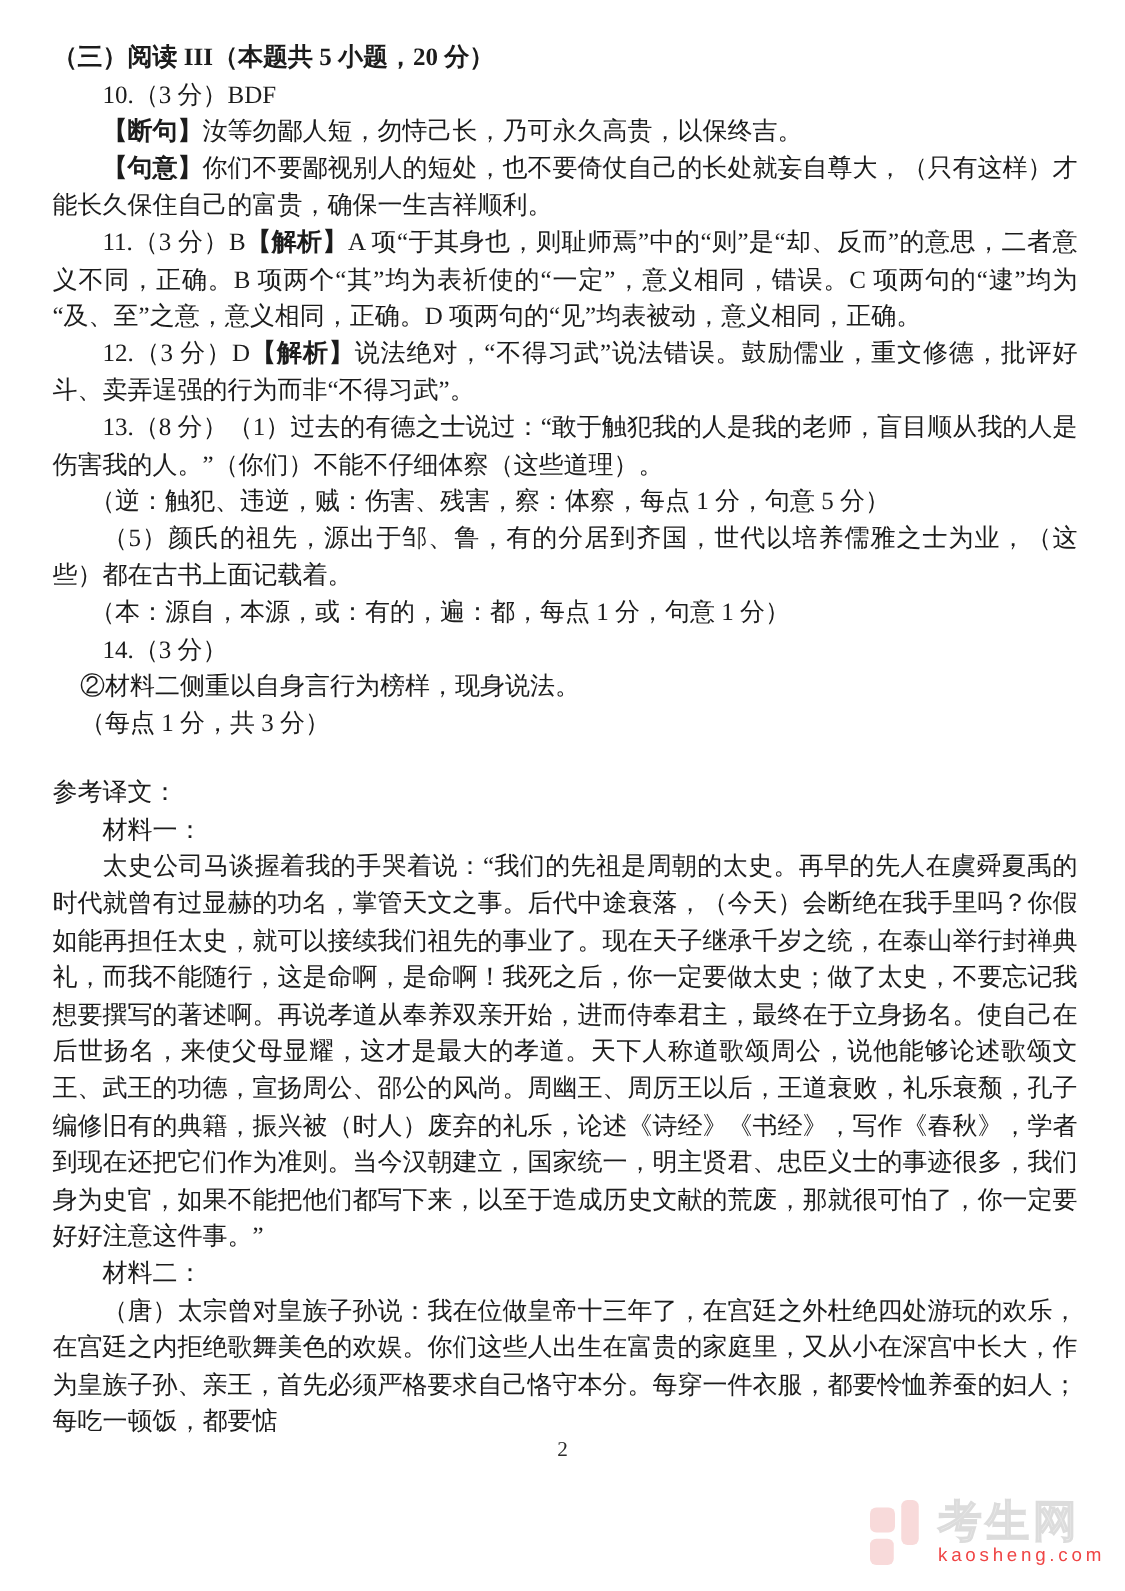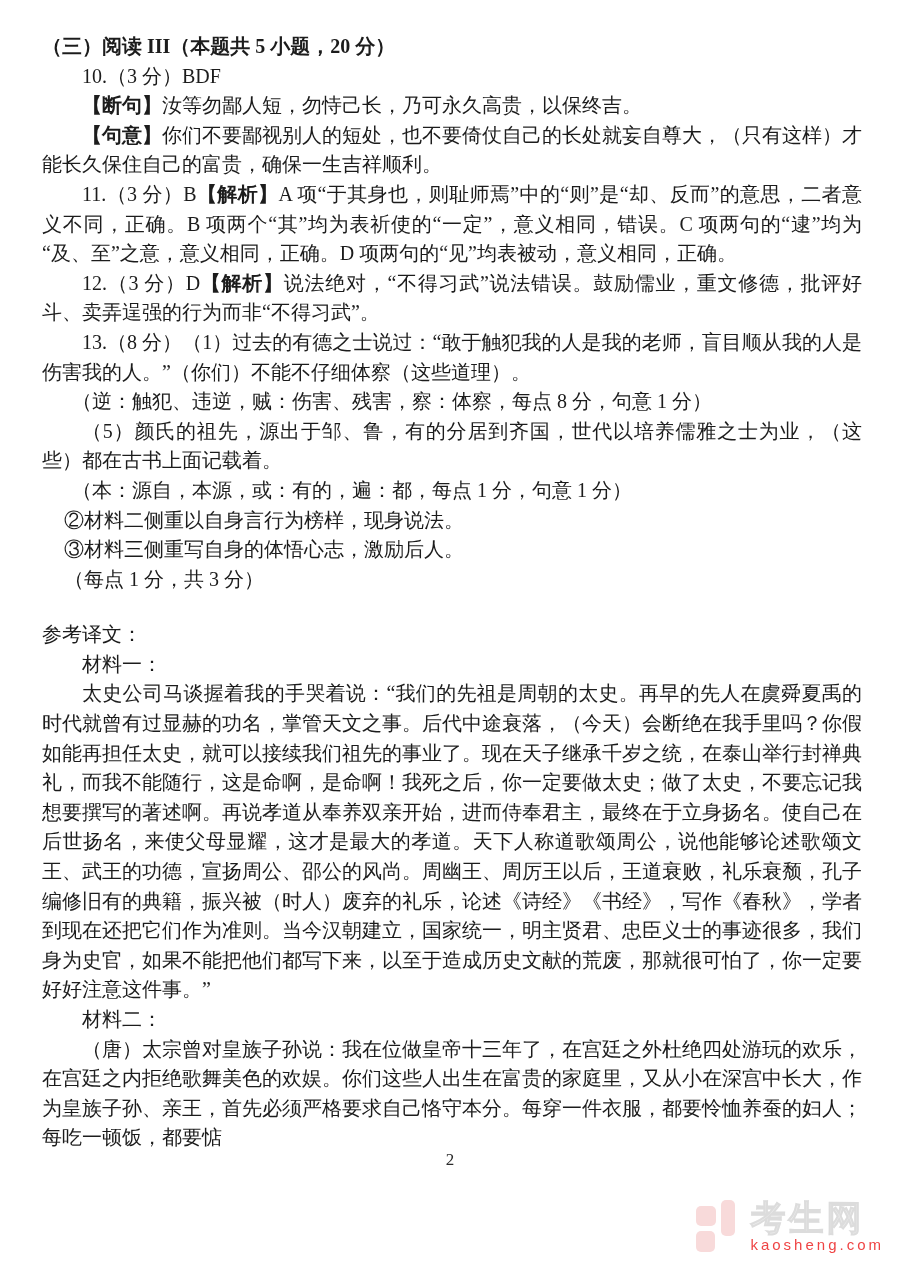--- a/index.html
+++ b/index.html
@@ -81,26 +81,26 @@
 
   <p class="ln ind2"><span class="lbl">【断句】</span><span>汝等勿鄙人短，勿恃己长，乃可永久高贵，以保终吉。</span></p>
 
   <p class="ln ind2"><span class="lbl">【句意】</span><span>你们不要鄙视别人的短处，也不要倚仗自己的长处就妄自尊大，（只有这样）才能长久保住自己的富贵，确保一生吉祥顺利。</span></p>
 
   <p class="ln ind2"><span>11.（3 分）B</span><span class="lbl">【解析】</span><span>A 项“于其身也，则耻师焉”中的“则”是“却、反而”的意思，二者意义不同，正确。B 项两个“其”均为表祈使的“一定”，意义相同，错误。C 项两句的“逮”均为“及、至”之意，意义相同，正确。D 项两句的“见”均表被动，意义相同，正确。</span></p>
 
   <p class="ln ind2"><span>12.（3 分）D</span><span class="lbl">【解析】</span><span>说法绝对，“不得习武”说法错误。鼓励儒业，重文修德，批评好斗、卖弄逞强的行为而非“不得习武”。</span></p>
 
   <p class="ln ind2">13.（8 分）（1）过去的有德之士说过：“敢于触犯我的人是我的老师，盲目顺从我的人是伤害我的人。”（你们）不能不仔细体察（这些道理）。</p>
-  <p class="ln ind15">（逆：触犯、违逆，贼：伤害、残害，察：体察，每点 8 分，句意 1 分）</p>
+  <p class="ln ind15">（逆：触犯、违逆，贼：伤害、残害，察：体察，每点 1 分，句意 5 分）</p>
   <p class="ln ind2">（5）颜氏的祖先，源出于邹、鲁，有的分居到齐国，世代以培养儒雅之士为业，（这些）都在古书上面记载着。</p>
   <p class="ln ind15">（本：源自，本源，或：有的，遍：都，每点 1 分，句意 1 分）</p>
 
+  <p class="ln ind2">14.（3 分）</p>
   <p class="ln ind12">②材料二侧重以自身言行为榜样，现身说法。</p>
-  <p class="ln ind12">③材料三侧重写自身的体悟心志，激励后人。</p>
   <p class="ln ind12">（每点 1 分，共 3 分）</p>
 
   <p class="ln trans-heading kaiti">参考译文：</p>
   <p class="ln ind2 kaiti">材料一：</p>
   <p class="ln ind2 kaiti">太史公司马谈握着我的手哭着说：“我们的先祖是周朝的太史。再早的先人在虞舜夏禹的时代就曾有过显赫的功名，掌管天文之事。后代中途衰落，（今天）会断绝在我手里吗？你假如能再担任太史，就可以接续我们祖先的事业了。现在天子继承千岁之统，在泰山举行封禅典礼，而我不能随行，这是命啊，是命啊！我死之后，你一定要做太史；做了太史，不要忘记我想要撰写的著述啊。再说孝道从奉养双亲开始，进而侍奉君主，最终在于立身扬名。使自己在后世扬名，来使父母显耀，这才是最大的孝道。天下人称道歌颂周公，说他能够论述歌颂文王、武王的功德，宣扬周公、邵公的风尚。周幽王、周厉王以后，王道衰败，礼乐衰颓，孔子编修旧有的典籍，振兴被（时人）废弃的礼乐，论述《诗经》《书经》，写作《春秋》，学者到现在还把它们作为准则。当今汉朝建立，国家统一，明主贤君、忠臣义士的事迹很多，我们身为史官，如果不能把他们都写下来，以至于造成历史文献的荒废，那就很可怕了，你一定要好好注意这件事。”</p>
   <p class="ln ind2 kaiti">材料二：</p>
   <p class="ln ind2 kaiti">（唐）太宗曾对皇族子孙说：我在位做皇帝十三年了，在宫廷之外杜绝四处游玩的欢乐，在宫廷之内拒绝歌舞美色的欢娱。你们这些人出生在富贵的家庭里，又从小在深宫中长大，作为皇族子孙、亲王，首先必须严格要求自己恪守本分。每穿一件衣服，都要怜恤养蚕的妇人；每吃一顿饭，都要惦</p>
 
 </div>
 

